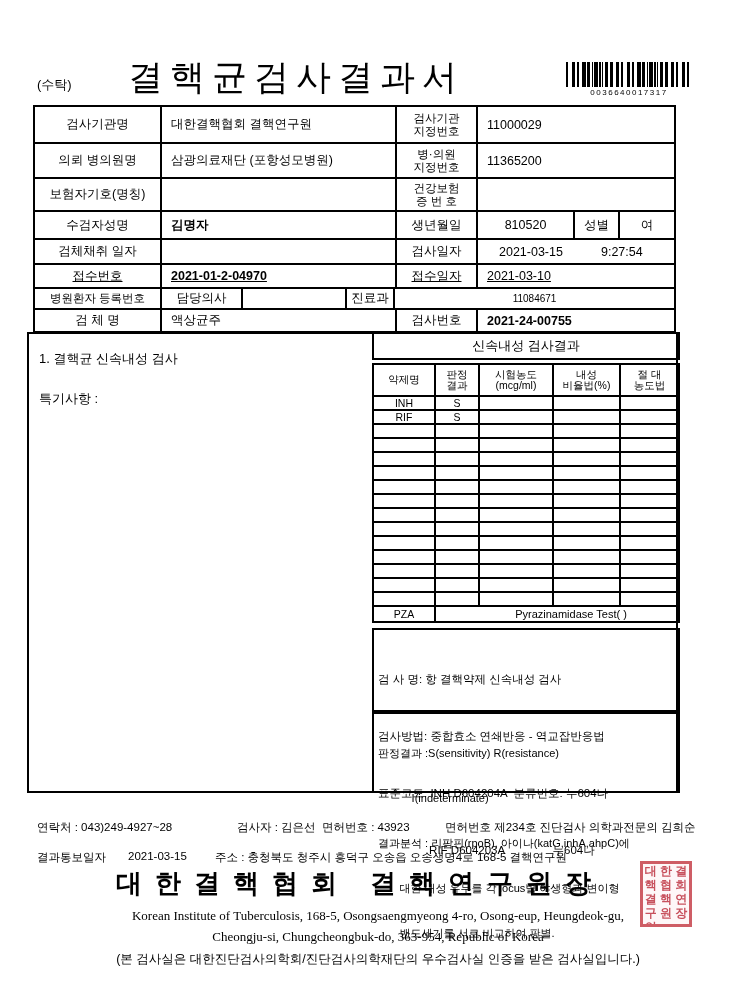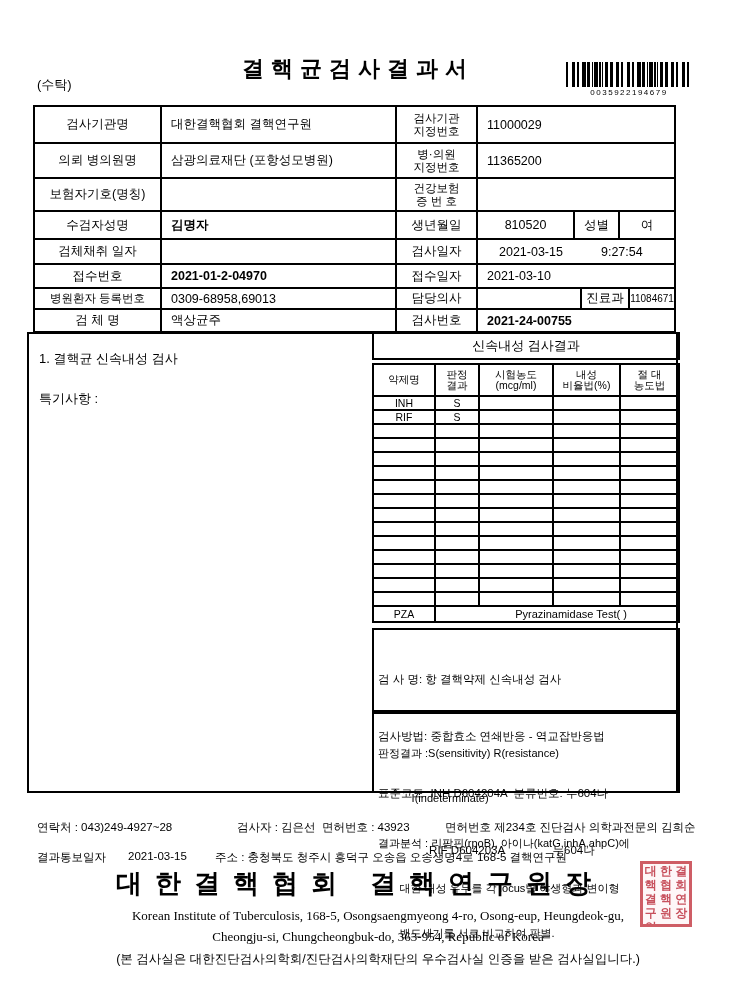--- a/index.html
+++ b/index.html
@@ -1,43 +1,43 @@
 <!DOCTYPE html>
 <html><head>
 <meta charset="utf-8">
 <style>
   html,body{margin:0;padding:0;background:#fff;}
   .page{position:relative;width:756px;height:1001px;background:#fff;color:#000;
         font-family:"Liberation Sans","DejaVu Sans",sans-serif;overflow:hidden;}
 
   
   .consignment{position:absolute;left:37px;top:76px;font-size:13px;}
-  .doc-title{position:absolute;left:128px;top:54px;width:460px;text-align:center;
-             font-size:22px;font-weight:bold;letter-spacing:7px;}
+  .doc-title{position:absolute;left:128px;top:54px;width:460px;
+             font-size:35px;font-weight:normal;letter-spacing:7px;}
   .barcode{position:absolute;left:566px;top:62px;width:126px;height:25px;background:#fff;
            background-image:
              repeating-linear-gradient(90deg,#000 0 2px,rgba(0,0,0,0) 2px 6px,#000 6px 9px,rgba(0,0,0,0) 9px 11px),
              repeating-linear-gradient(90deg,rgba(0,0,0,0) 0 1px,#000 1px 2px,rgba(0,0,0,0) 2px 5px);}
   .barcode-num{position:absolute;left:566px;top:88px;width:126px;text-align:center;
                font-size:8px;letter-spacing:1.5px;}
 
   
   .info-table{position:absolute;left:33px;top:105px;width:643px;border:2px solid #000;box-sizing:border-box;}
   .irow{display:flex;border-top:2px solid #000;box-sizing:border-box;}
   .irow:first-child{border-top:none;}
   .icell{border-left:2px solid #000;box-sizing:border-box;display:flex;align-items:center;
          font-size:12.5px;overflow:hidden;}
   .icell:first-child{border-left:none;}
   .lbl{justify-content:center;text-align:center;}
   .val{padding-left:9px;}
   .two-line{flex-direction:column;justify-content:center;font-size:11.5px;line-height:13px;text-align:center;}
   .b{font-weight:bold;}
   .w-l1{width:125px;} .w-v1{width:235px;} .w-l2{width:81px;} .w-v2{flex:1;}
   .h35{height:35px;} .h33{height:33px;} .h28{height:28px;} .h25{height:25px;}
-  .h24{height:24px;} .h21{height:21px;} .h23{height:23px;}
+  .h24{height:24px;text-decoration:underline;} .h21{height:21px;} .h23{height:23px;}
   .gap{display:inline-block;width:38px;}
 
   
   .lower-box{position:absolute;left:27px;top:332px;width:651px;height:461px;
              border:2px solid #000;box-sizing:border-box;}
   .section-heading{position:absolute;left:10px;top:16px;font-size:13px;}
   .remarks{position:absolute;left:10px;top:56px;font-size:13px;}
   .rt-col{position:absolute;left:343px;top:-2px;width:308px;height:461px;box-sizing:border-box;}
   .res-title{height:28px;border:2px solid #000;box-sizing:border-box;display:flex;
              align-items:center;justify-content:center;font-size:13px;}
@@ -70,21 +70,21 @@
   .notice{position:absolute;left:0;width:756px;text-align:center;font-size:12.5px;}
 </style>
 </head>
 <body>
 
 <div class="page">
 
   <div class="consignment">(수탁)</div>
   <div class="doc-title">결핵균검사결과서</div>
   <div class="barcode"></div>
-  <div class="barcode-num">0035922194679</div>
+  <div class="barcode-num">0036640017317</div>
 
   <div class="info-table">
     <div class="irow h35">
       <div class="icell lbl w-l1">검사기관명</div>
       <div class="icell val w-v1">대한결핵협회 결핵연구원</div>
       <div class="icell two-line w-l2">
         <span>검사기관</span>
         <span>지정번호</span>
       </div>
       <div class="icell val w-v2">11000029</div>
@@ -126,21 +126,20 @@
       </div>
     </div>
     <div class="irow h24">
       <div class="icell lbl w-l1">접수번호</div>
       <div class="icell val w-v1 b">2021-01-2-04970</div>
       <div class="icell lbl w-l2">접수일자</div>
       <div class="icell val w-v2">2021-03-10</div>
     </div>
     <div class="irow h21">
       <div class="icell lbl w-l1" style="font-size:11.5px;">병원환자 등록번호</div>
-      <div class="icell val w-v1">0309-68958,69013</div>
       <div class="icell lbl w-l2">담당의사</div>
       <div class="icell val" style="width:104px;"></div>
       <div class="icell lbl" style="width:48px;">진료과</div>
       <div class="icell lbl w-v2" style="font-size:10px;">11084671</div>
     </div>
     <div class="irow h23">
       <div class="icell lbl w-l1">검 체 명</div>
       <div class="icell val w-v1">액상균주</div>
       <div class="icell lbl w-l2">검사번호</div>
       <div class="icell val w-v2 b">2021-24-00755</div>

